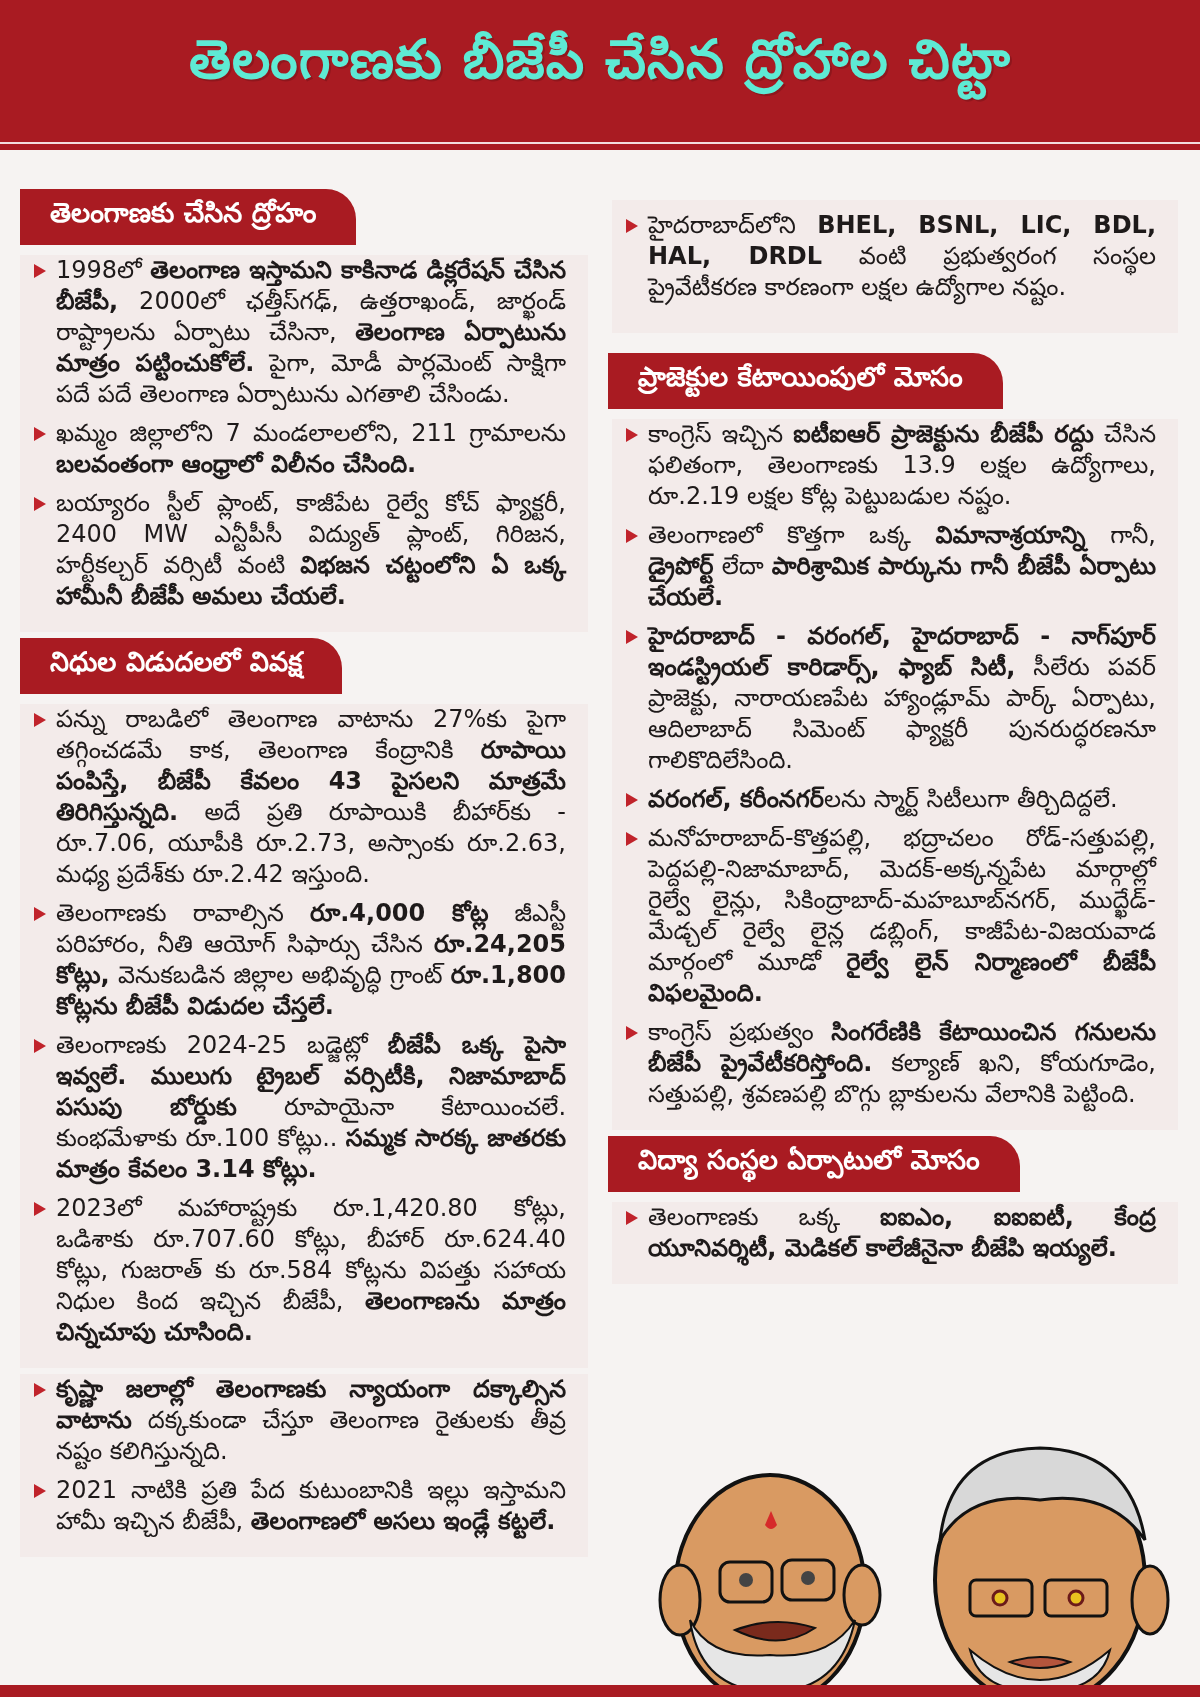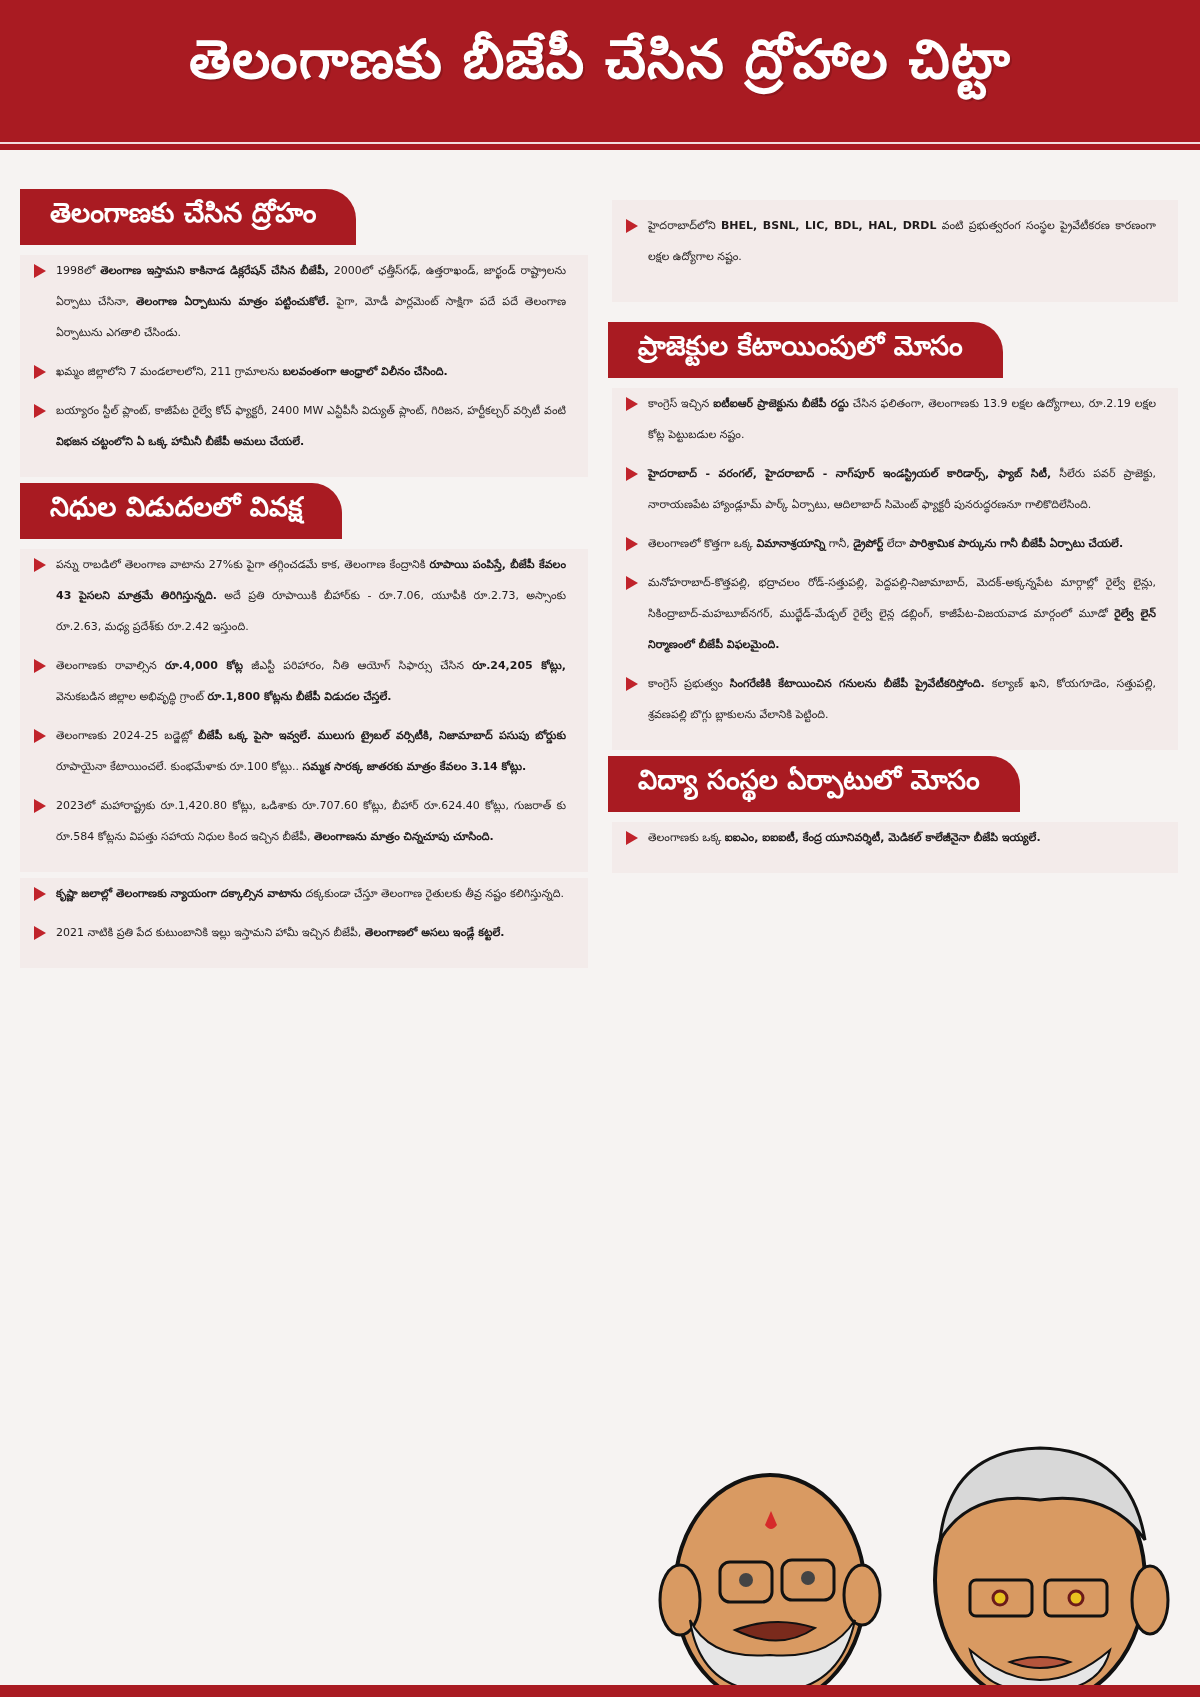--- a/index.html
+++ b/index.html
@@ -13,42 +13,42 @@
   }
   .banner {
     position: absolute; left: 0; top: 0; width: 1200px; height: 150px;
     background: #a91b22;
     display: flex; align-items: center; justify-content: center;
   }
   .banner::after {
     content: ""; position: absolute; left: 0; right: 0; bottom: 6px; height: 2px; background: #ffffff; opacity: .85;
   }
   .banner-title {
-    color: #ffffff; font-size: 54px; font-weight: bold; letter-spacing: 1px;
+    color: #5eead4; font-size: 54px; font-weight: bold; letter-spacing: 1px;
     text-shadow: 2px 2px 0 rgba(0,0,0,.15);
     margin-top: -18px;
   }
   .col { position: absolute; }
   .col-left { left: 20px; top: 189px; width: 568px; }
   .col-right { left: 612px; top: 200px; width: 566px; }
   .panel { background: #f3ebea; padding: 0 22px 12px 0; }
   .sec-head {
     display: inline-block;
     background: #a91b22; color: #ffffff;
     font-size: 27px; font-weight: bold;
     padding: 8px 40px 10px 30px;
     border-radius: 0 30px 0 0;
     margin-bottom: 10px;
   }
   .col-right .sec-head { margin-left: -4px; text-align: right; }
   ul.items { list-style: none; }
   ul.items li {
     position: relative;
     padding-left: 36px;
-    font-size: 11px;
+    font-size: 24px;
     line-height: 31px;
     text-align: justify;
     margin-bottom: 8px;
   }
   ul.items li .arrow {
     position: absolute; left: 14px; top: 9px;
     width: 0; height: 0;
     border-top: 7px solid transparent; border-bottom: 7px solid transparent;
     border-left: 12px solid #c0232b;
   }
@@ -97,22 +97,23 @@
 <div class="col col-right">
   <div class="sec-block">
     <ul class="items panel" style="padding-top:10px;padding-bottom:22px;margin-bottom:20px;">
         <li><span class="arrow"></span><span>హైదరాబాద్‌లోని </span><b>BHEL, BSNL, LIC, BDL, HAL, DRDL</b><span> వంటి ప్రభుత్వరంగ సంస్థల ప్రైవేటీకరణ కారణంగా లక్షల ఉద్యోగాల నష్టం.</span></li>
       </ul>
   </div>
   <div class="sec-block">
     <div class="sec-head">ప్రాజెక్టుల కేటాయింపులో మోసం</div>
     <ul class="items panel">
         <li><span class="arrow"></span><span>కాంగ్రెస్ ఇచ్చిన </span><b>ఐటీఐఆర్ ప్రాజెక్టును బీజేపీ రద్దు</b><span> చేసిన ఫలితంగా, తెలంగాణకు 13.9 లక్షల ఉద్యోగాలు, రూ.2.19 లక్షల కోట్ల పెట్టుబడుల నష్టం.</span></li>
+        <li><span class="arrow"></span><span>తెలంగాణలో కొత్తగా ఒక్క </span><b>విమానాశ్రయాన్ని</b><span> గానీ, </span><b>డ్రైపోర్ట్</b><span> లేదా </span><b>పారిశ్రామిక పార్కును గానీ బీజేపీ ఏర్పాటు చేయలే.</b></li>
         <li><span class="arrow"></span><b>హైదరాబాద్ - వరంగల్, హైదరాబాద్ - నాగ్‌పూర్ ఇండస్ట్రియల్ కారిడార్స్, ఫ్యాబ్ సిటీ,</b><span> సీలేరు పవర్ ప్రాజెక్టు, నారాయణపేట హ్యాండ్లూమ్ పార్క్ ఏర్పాటు, ఆదిలాబాద్ సిమెంట్ ఫ్యాక్టరీ పునరుద్ధరణనూ గాలికొదిలేసింది.</span></li>
-        <li><span class="arrow"></span><span>తెలంగాణలో కొత్తగా ఒక్క </span><b>విమానాశ్రయాన్ని</b><span> గానీ, </span><b>డ్రైపోర్ట్</b><span> లేదా </span><b>పారిశ్రామిక పార్కును గానీ బీజేపీ ఏర్పాటు చేయలే.</b></li>
+        <li><span class="arrow"></span><b>వరంగల్, కరీంనగర్</b><span>లను స్మార్ట్ సిటీలుగా తీర్చిదిద్దలే.</span></li>
         <li><span class="arrow"></span><span>మనోహరాబాద్-కొత్తపల్లి, భద్రాచలం రోడ్-సత్తుపల్లి, పెద్దపల్లి-నిజామాబాద్, మెదక్-అక్కన్నపేట మార్గాల్లో రైల్వే లైన్లు, సికింద్రాబాద్-మహబూబ్‌నగర్, ముద్ఖేడ్-మేడ్చల్ రైల్వే లైన్ల డబ్లింగ్, కాజీపేట-విజయవాడ మార్గంలో మూడో </span><b>రైల్వే లైన్ నిర్మాణంలో బీజేపీ విఫలమైంది.</b></li>
         <li><span class="arrow"></span><span>కాంగ్రెస్ ప్రభుత్వం </span><b>సింగరేణికి కేటాయించిన గనులను బీజేపీ ప్రైవేటీకరిస్తోంది.</b><span> కల్యాణ్ ఖని, కోయగూడెం, సత్తుపల్లి, శ్రవణపల్లి బొగ్గు బ్లాకులను వేలానికి పెట్టింది.</span></li>
       </ul>
   </div>
   <div class="sec-block">
     <div class="sec-head">విద్యా సంస్థల ఏర్పాటులో మోసం</div>
     <ul class="items panel">
         <li><span class="arrow"></span><span>తెలంగాణకు ఒక్క </span><b>ఐఐఎం, ఐఐఐటీ, కేంద్ర యూనివర్శిటీ, మెడికల్ కాలేజీనైనా బీజేపి ఇయ్యలే.</b></li>
       </ul>
   </div>

